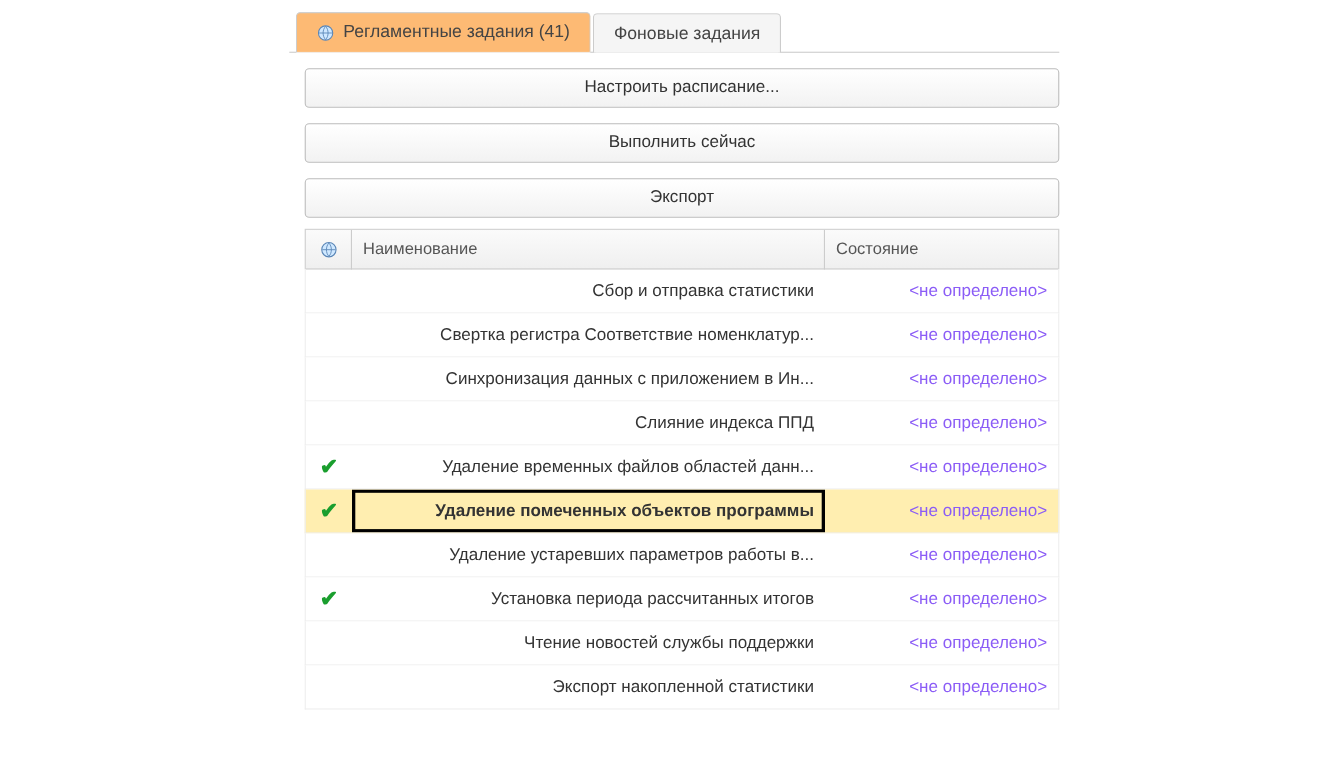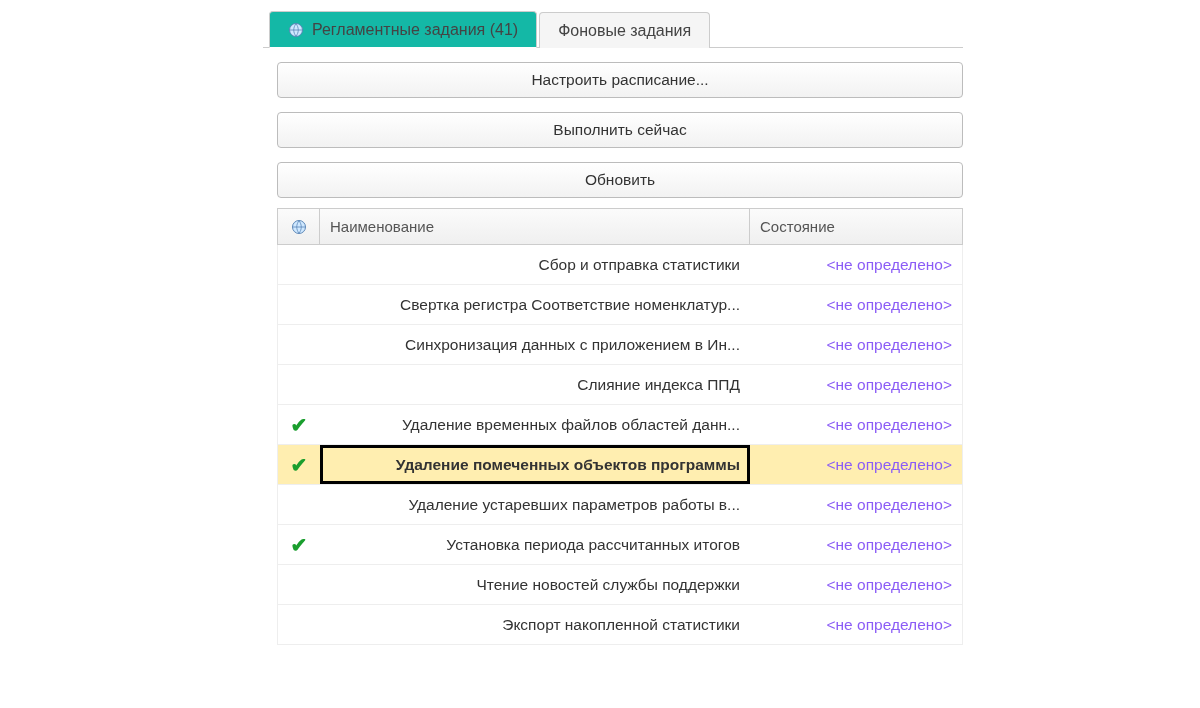--- a/index.html
+++ b/index.html
@@ -75,21 +75,21 @@
     font-size: 16px;
     color: #444;
     cursor: pointer;
     display: flex;
     align-items: center;
     gap: 8px;
     position: relative;
     top: 1px;
   }
   .tab.active {
-    background: #14b8a6;
+    background: #fdba74;
     border-bottom: 1px solid #fff;
   }
   .globe-small {
     width: 16px; height: 16px; display:inline-block;
   }
   .globe-small svg { display:block; }
 
   
   .toolbar {
     display:flex;
@@ -197,21 +197,21 @@
       <span>Регламентные задания (41)</span>
     </div>
     <div class="tab">
       <span>Фоновые задания</span>
     </div>
   </div>
 
   <div class="toolbar">
     <button class="tbtn">Настроить расписание...</button>
     <button class="tbtn">Выполнить сейчас</button>
-    <button class="tbtn">Обновить</button>
+    <button class="tbtn">Экспорт</button>
   </div>
 
   <div class="table">
     <div class="thead">
       <div class="th icon-col">
         <span class="globe-hdr">
           <svg viewBox="0 0 16 16">
               <circle cx="8" cy="8" r="6.5" fill="#cfe8ff" stroke="#5a86b7"></circle>
               <path d="M2 8h12M8 2c3 3 3 9 0 12M8 2c-3 3-3 9 0 12" stroke="#5a86b7" fill="none" stroke-width="0.8"></path>
             </svg>

